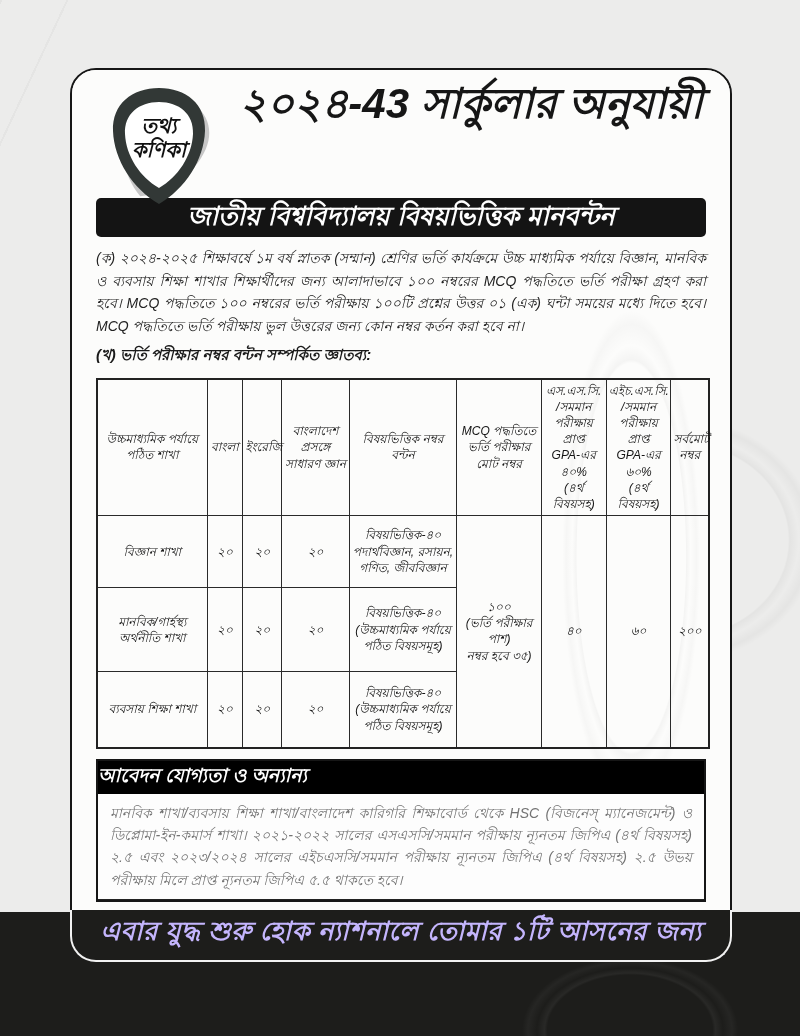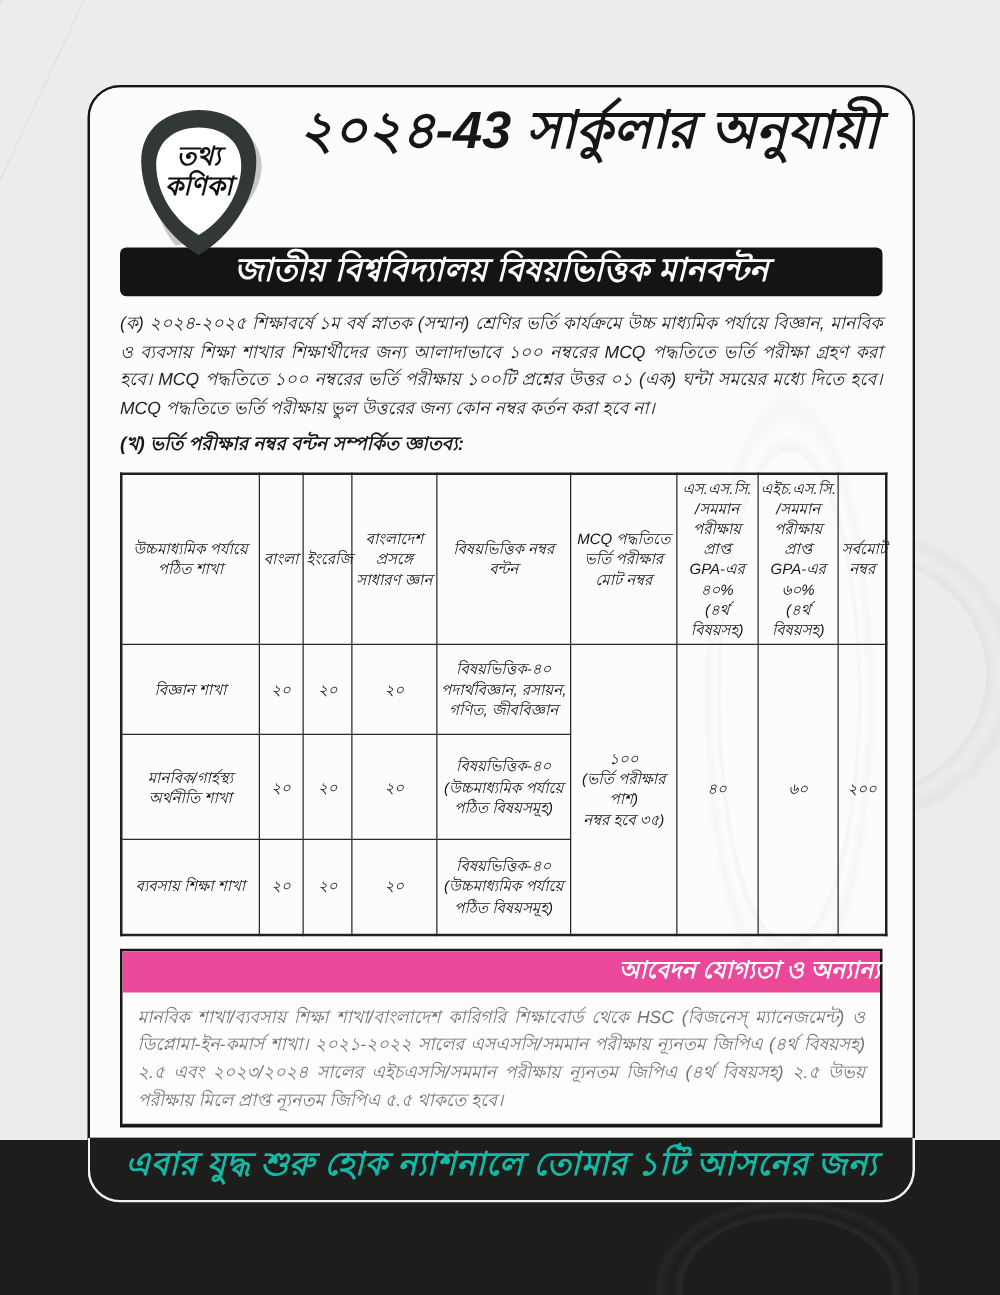--- a/index.html
+++ b/index.html
@@ -59,21 +59,21 @@
   .card-footer {
     height:52px;
     margin:0 -2px -2px;
     background:#1d1d1b;
     border:2px solid #f2f2f2;
     border-top:none;
     border-radius:0 0 26px 26px;
     display:flex; align-items:center; justify-content:center;
   }
   .slogan {
-    color:#14b8a6; font-size:26px; font-weight:bold; letter-spacing:.5px;
+    color:#c4b5fd; font-size:26px; font-weight:bold; letter-spacing:.5px;
     padding-bottom:4px;
   }
 
   
   .hdr { position:relative; height:128px; }
   .logo-box { position:absolute; left:20px; top:10px; width:134px; height:138px; }
   .logo-box svg { display:block; }
   .logo-text {
     position:absolute; left:24px; top:34px; width:86px;
     text-align:center; font-weight:bold; color:#111;
@@ -121,22 +121,22 @@
   table.marks tr.r3 td { height:76px; }
   .c-branch{width:18%;} .c-ban{width:5.8%;} .c-eng{width:6.4%;} .c-gk{width:11%;}
   .c-subj{width:17.6%;} .c-mcq{width:13.8%;} .c-ssc{width:10.6%;} .c-hsc{width:10.6%;border-radius:17px;} .c-tot{width:6.2%;}
 
   
   .elig {
     margin:4px 24px 0; border:2px solid #161616;
     background:#fdfdfd;
   }
   .elig-title {
-    background:#ec4899; height:33px;
-    display:flex; align-items:center; justify-content:flex-end;
+    background:#000000; height:33px;
+    display:flex; align-items:center; justify-content:flex-start;
   }
   .elig-title span { color:#fff; font-size:19px; font-weight:bold; }
   .elig-para {
     padding:8px 12px; font-size:14px; line-height:1.6;
     text-align:justify; border-bottom:1.5px solid #222; color:#737373;
   }
 </style>
 </head>
 <body>
 

